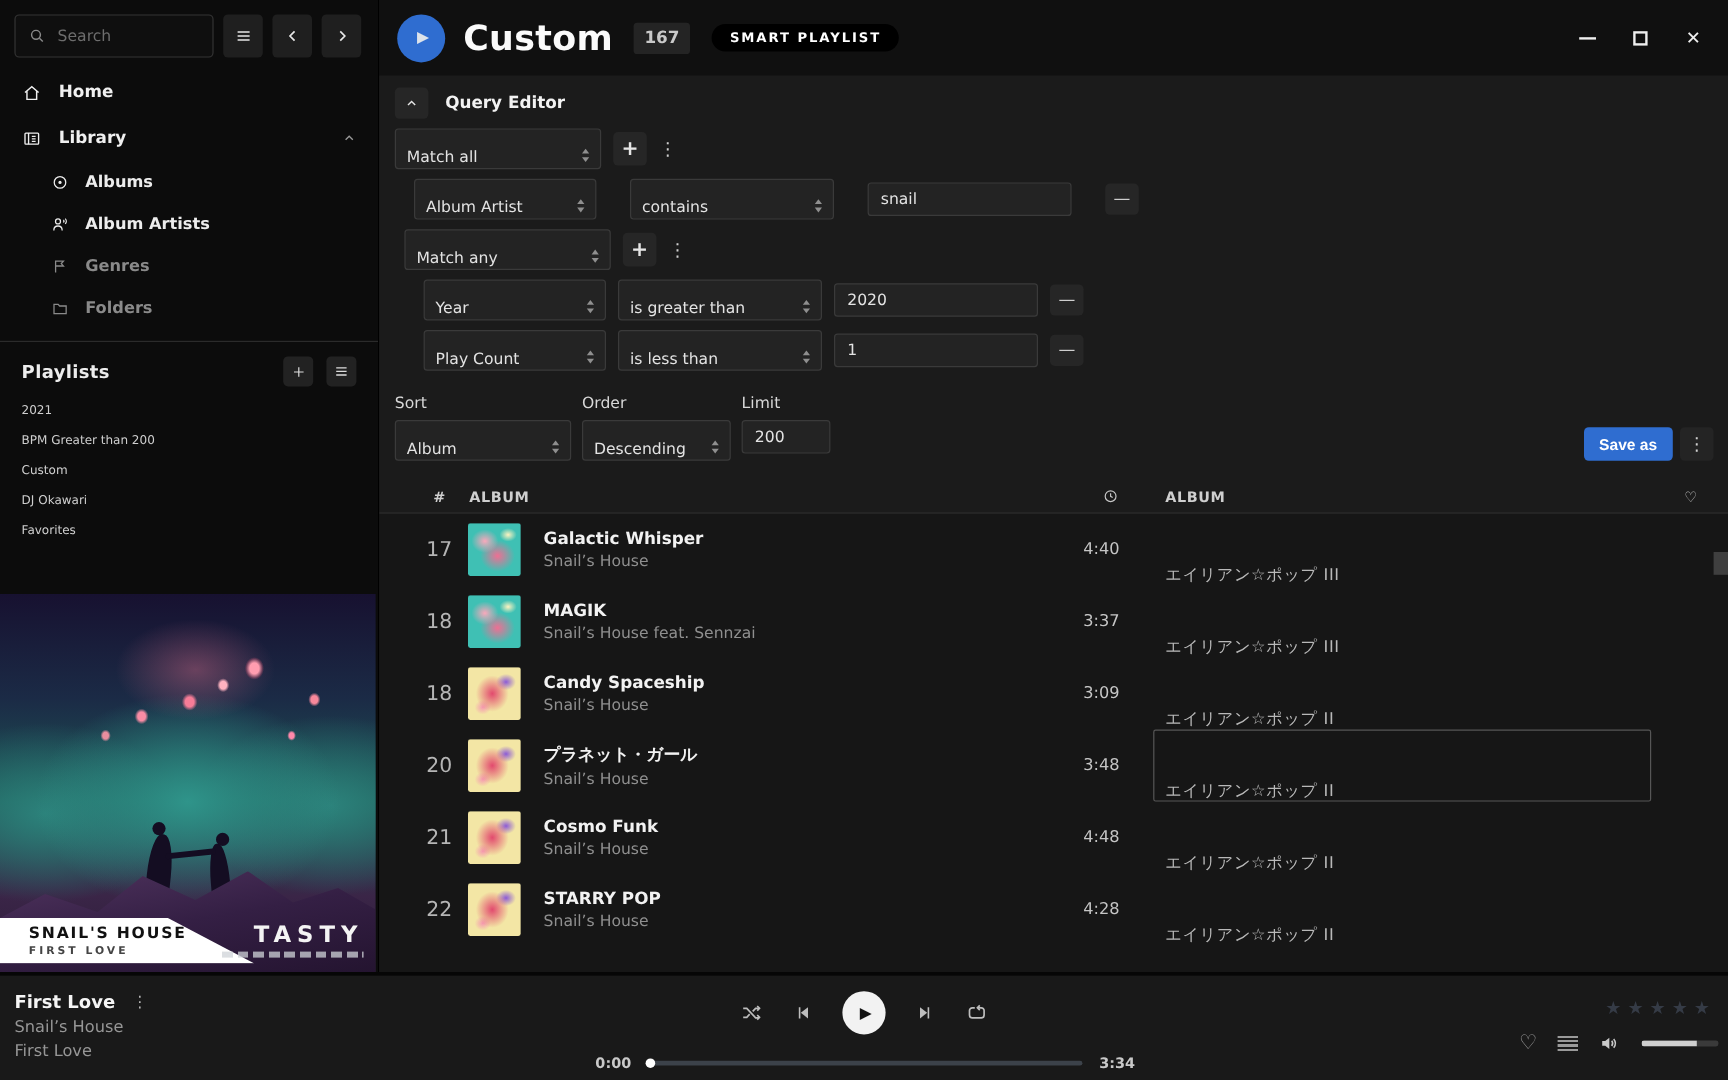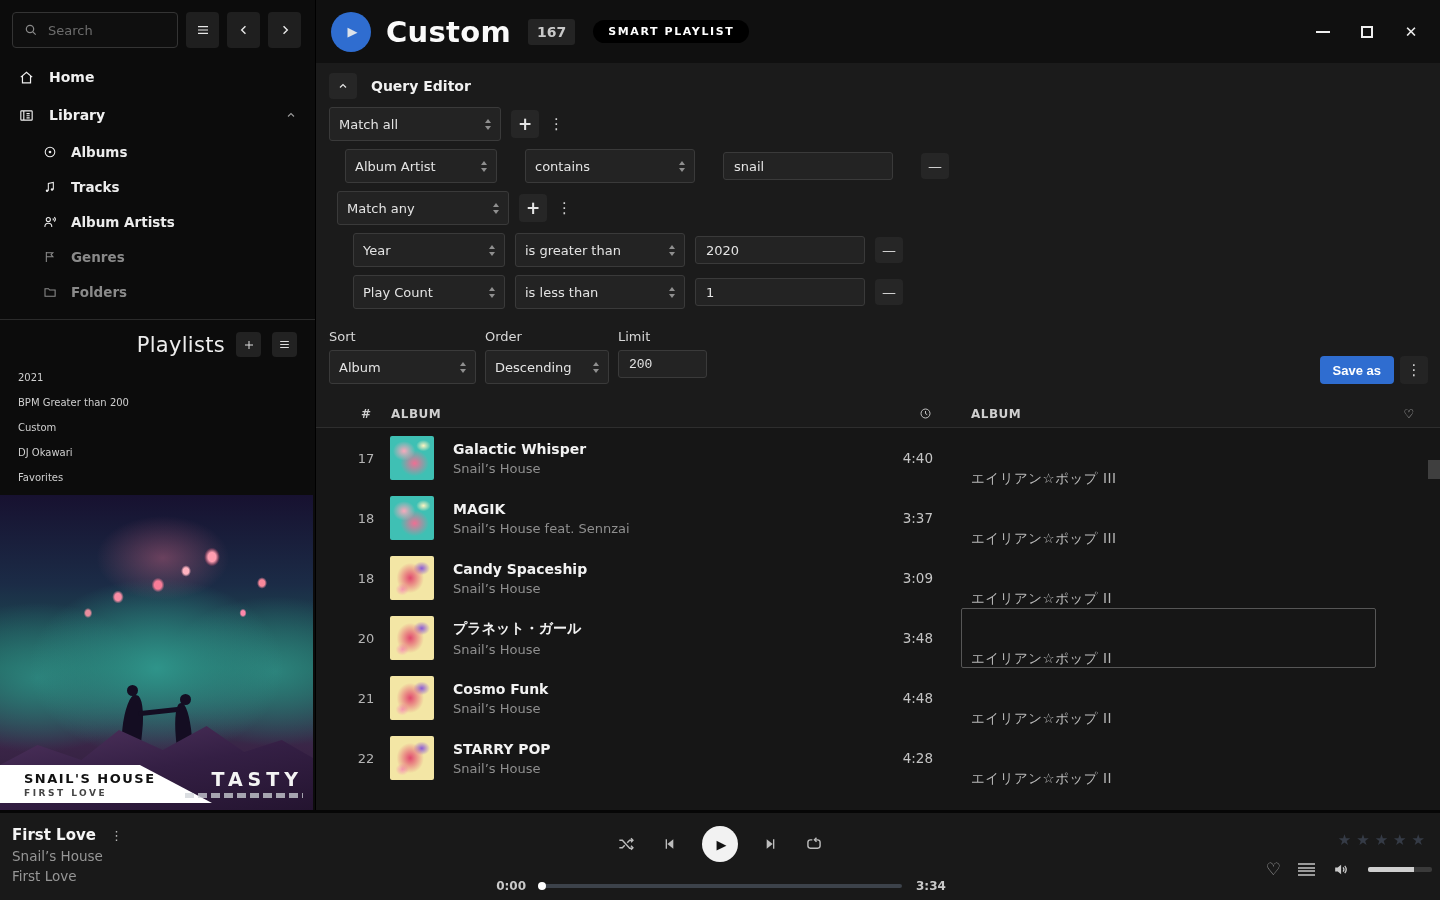--- a/index.html
+++ b/index.html
@@ -23,21 +23,21 @@
   .nav-item { display:flex; align-items:center; gap:14px; padding:0 18px; height:38px;
     font-weight:700; font-size:14px; color:#f0f0f0; }
   .nav-item .chev-end { margin-left:auto; color:#9a9a9a; }
   .lib-sub { }
   .lib-item { display:flex; align-items:center; gap:13px; padding:0 18px 0 42px; height:35px;
     font-weight:700; font-size:13.5px; color:#ececec; }
   .lib-item.dim { color:#8a8a8a; }
   .sb-divider { height:1px; background:#2b2b2b; margin-top:10px; }
 
   .pl-head { display:flex; align-items:center; padding:12px 18px 8px; }
-  .pl-title { font-size:21px; font-weight:400; flex:1; letter-spacing:.3px;text-align:right; }
+  .pl-title { font-size:15px; font-weight:700; flex:1; letter-spacing:.3px; }
   .pl-btn { width:25px; height:25px; background:#222; border-radius:4px; margin-left:11px; color:#ddd; }
   .playlists { list-style:none; }
   .playlists li { padding:0 18px; height:25px; display:flex; align-items:center;
     font-size:10px; color:#cfcfcf; }
 
   
   .album-art { position:absolute; left:0; bottom:0; width:313px; height:315px; overflow:hidden;
     background:
       radial-gradient(95px 60px at 52% 20%, rgba(255,120,150,.35), transparent 70%),
       radial-gradient(170px 120px at 50% 55%, #2f948a, transparent 75%),
@@ -97,21 +97,21 @@
   .tb-gear { position:absolute; right:21px; color:#d8d8d8; }
 
   .query { background:#1b1b1b; padding:2px 13px 16px; position:relative; flex:none; }
   .qrow { display:flex; align-items:center; gap:10px; margin-top:8px; }
   .qe-title { font-size:14px; font-weight:700; margin-left:4px; color:#f2f2f2; }
   .box-btn { width:28px; height:26px; background:#262626; border-radius:4px; color:#e5e5e5;
     font-size:15px; flex:none; }
   .plus-btn { font-size:17px; font-weight:700; width:28px; height:28px; }
   .kebab { color:#cfcfcf; font-size:15px; width:14px; text-align:center; }
   .sel { height:17px; background:#232323; border:1px solid #3a3a3a; border-radius:3px;
-    display:flex; align-items:center; padding:16px 9px; font-size:13px; color:#e3e3e3; }
+    display:flex; align-items:flex-start; padding:16px 9px; font-size:13px; color:#e3e3e3; }
   .ud { display:inline-flex; flex-direction:column; gap:3px; margin-left:auto; padding-left:8px; }
   .ud i { width:0; height:0; border-left:3.5px solid transparent; border-right:3.5px solid transparent; }
   .ud .up { border-bottom:4px solid #8f8f8f; }
   .ud .dn { border-top:4px solid #8f8f8f; }
   .inp { height:28px; background:#232323; border:1px solid #3a3a3a; border-radius:3px;
     padding:0 10px; font-size:13px; color:#e3e3e3; width:170px;
     font-family:"DejaVu Sans",sans-serif; outline:none; }
   .minus-btn { width:28px; height:26px; background:#262626; border-radius:4px; color:#cfcfcf; font-size:14px; }
   .w-match { width:172px; } .w-field { width:152px; } .w-op { width:170px; }
   .ind1 { margin-left:16px;gap:28px; } .ind2 { margin-left:8px; } .ind3 { margin-left:24px; }
@@ -128,21 +128,21 @@
   .tracklist { flex:1; background:#161616; position:relative; overflow:hidden; }
   .thead { height:28px; display:flex; align-items:center; border-bottom:1px solid #2e2e2e;
     color:#cfcfcf; font-size:12px; font-weight:700; background:#1b1b1b; }
   .col-num { width:40px; margin-left:30px; text-align:center; flex:none; }
   .col-main { flex:1; display:flex; align-items:center; min-width:0; }
   .col-main .h-title { margin-left:5px; letter-spacing:.5px; }
   .col-dur { width:80px; flex:none; display:flex; justify-content:flex-end; color:#c5c5c5; }
   .col-album { width:445px; flex:none; padding-left:38px; letter-spacing:.5px; }
   .col-like { width:62px; flex:none; display:flex; justify-content:center; color:#b9b9b9; }
   .trow { height:60px; display:flex; align-items:center; }
-  .trow .num { width:40px; margin-left:30px; text-align:center; color:#b5b5b5; font-size:13px; flex:none; }
+  .trow .num { width:40px; margin-left:30px; text-align:center; color:#b5b5b5; font-size:17px; flex:none; }
   .thumb { width:44px; height:44px; border-radius:2px; margin-left:4px; flex:none; }
   .art-a3 { background:
       radial-gradient(16px 14px at 32% 34%, #f9a8bb, transparent 70%),
       radial-gradient(20px 18px at 56% 62%, #ef6f93, transparent 72%),
       radial-gradient(9px 7px at 76% 22%, #fdf3c0, transparent 80%),
       #3fc0b4; }
   .art-a2 { background:
       radial-gradient(19px 21px at 46% 50%, #e24a6e, transparent 72%),
       radial-gradient(11px 9px at 72% 28%, #8c5bd6, transparent 75%),
       radial-gradient(9px 8px at 28% 76%, #f59ab0, transparent 75%),
@@ -252,30 +252,20 @@
           <svg width="16" height="16" viewBox="0 0 24 24" fill="none" stroke="currentColor" stroke-width="1.6">
               <circle cx="12" cy="12" r="7.2"></circle>
               <circle cx="12" cy="12" r="2" fill="currentColor" stroke="none"></circle>
             </svg>
         </span>
         <span>Albums</span>
       </div>
       <div class="lib-item">
         <span>
           <svg width="16" height="16" viewBox="0 0 24 24" fill="none" stroke="currentColor" stroke-width="1.6">
-              <path d="M9.5 17.5V6.8L17 5.2v10.4"></path>
-              <circle cx="7.6" cy="17.6" r="1.9" fill="currentColor" stroke="none"></circle>
-              <circle cx="15.1" cy="15.7" r="1.9" fill="currentColor" stroke="none"></circle>
-            </svg>
-        </span>
-        <span>Tracks</span>
-      </div>
-      <div class="lib-item">
-        <span>
-          <svg width="16" height="16" viewBox="0 0 24 24" fill="none" stroke="currentColor" stroke-width="1.6">
               <circle cx="9.5" cy="8.3" r="3.1"></circle>
               <path d="M4.3 19.5c0-3.5 2.5-5.5 5.2-5.5s5.2 2 5.2 5.5"></path>
               <path d="M16.3 6.4c.9.9.9 2.4 0 3.3M18.5 4.8c1.8 1.8 1.8 4.7 0 6.5"></path>
             </svg>
         </span>
         <span>Album Artists</span>
       </div>
       <div class="lib-item dim">
         <span>
           <svg width="16" height="16" viewBox="0 0 24 24" fill="none" stroke="currentColor" stroke-width="1.6">
@@ -479,21 +469,21 @@
               <i class="dn"></i>
             </span>
         </div>
         <div class="sel w-order">
           <span>Descending</span>
           <span class="ud">
               <i class="up"></i>
               <i class="dn"></i>
             </span>
         </div>
-        <input class="inp w-limit" style="width: 89px; font-family: Liberation Mono, monospace;" value="200">
+        <input class="inp w-limit" style="width: 74px;" value="200">
       </div>
 
       <button class="saveas">Save as</button>
       <span class="q-kebab ctr">
           <span>⋮</span>
         </span>
     </section>
 
     <section class="tracklist">
       <div class="thead">

